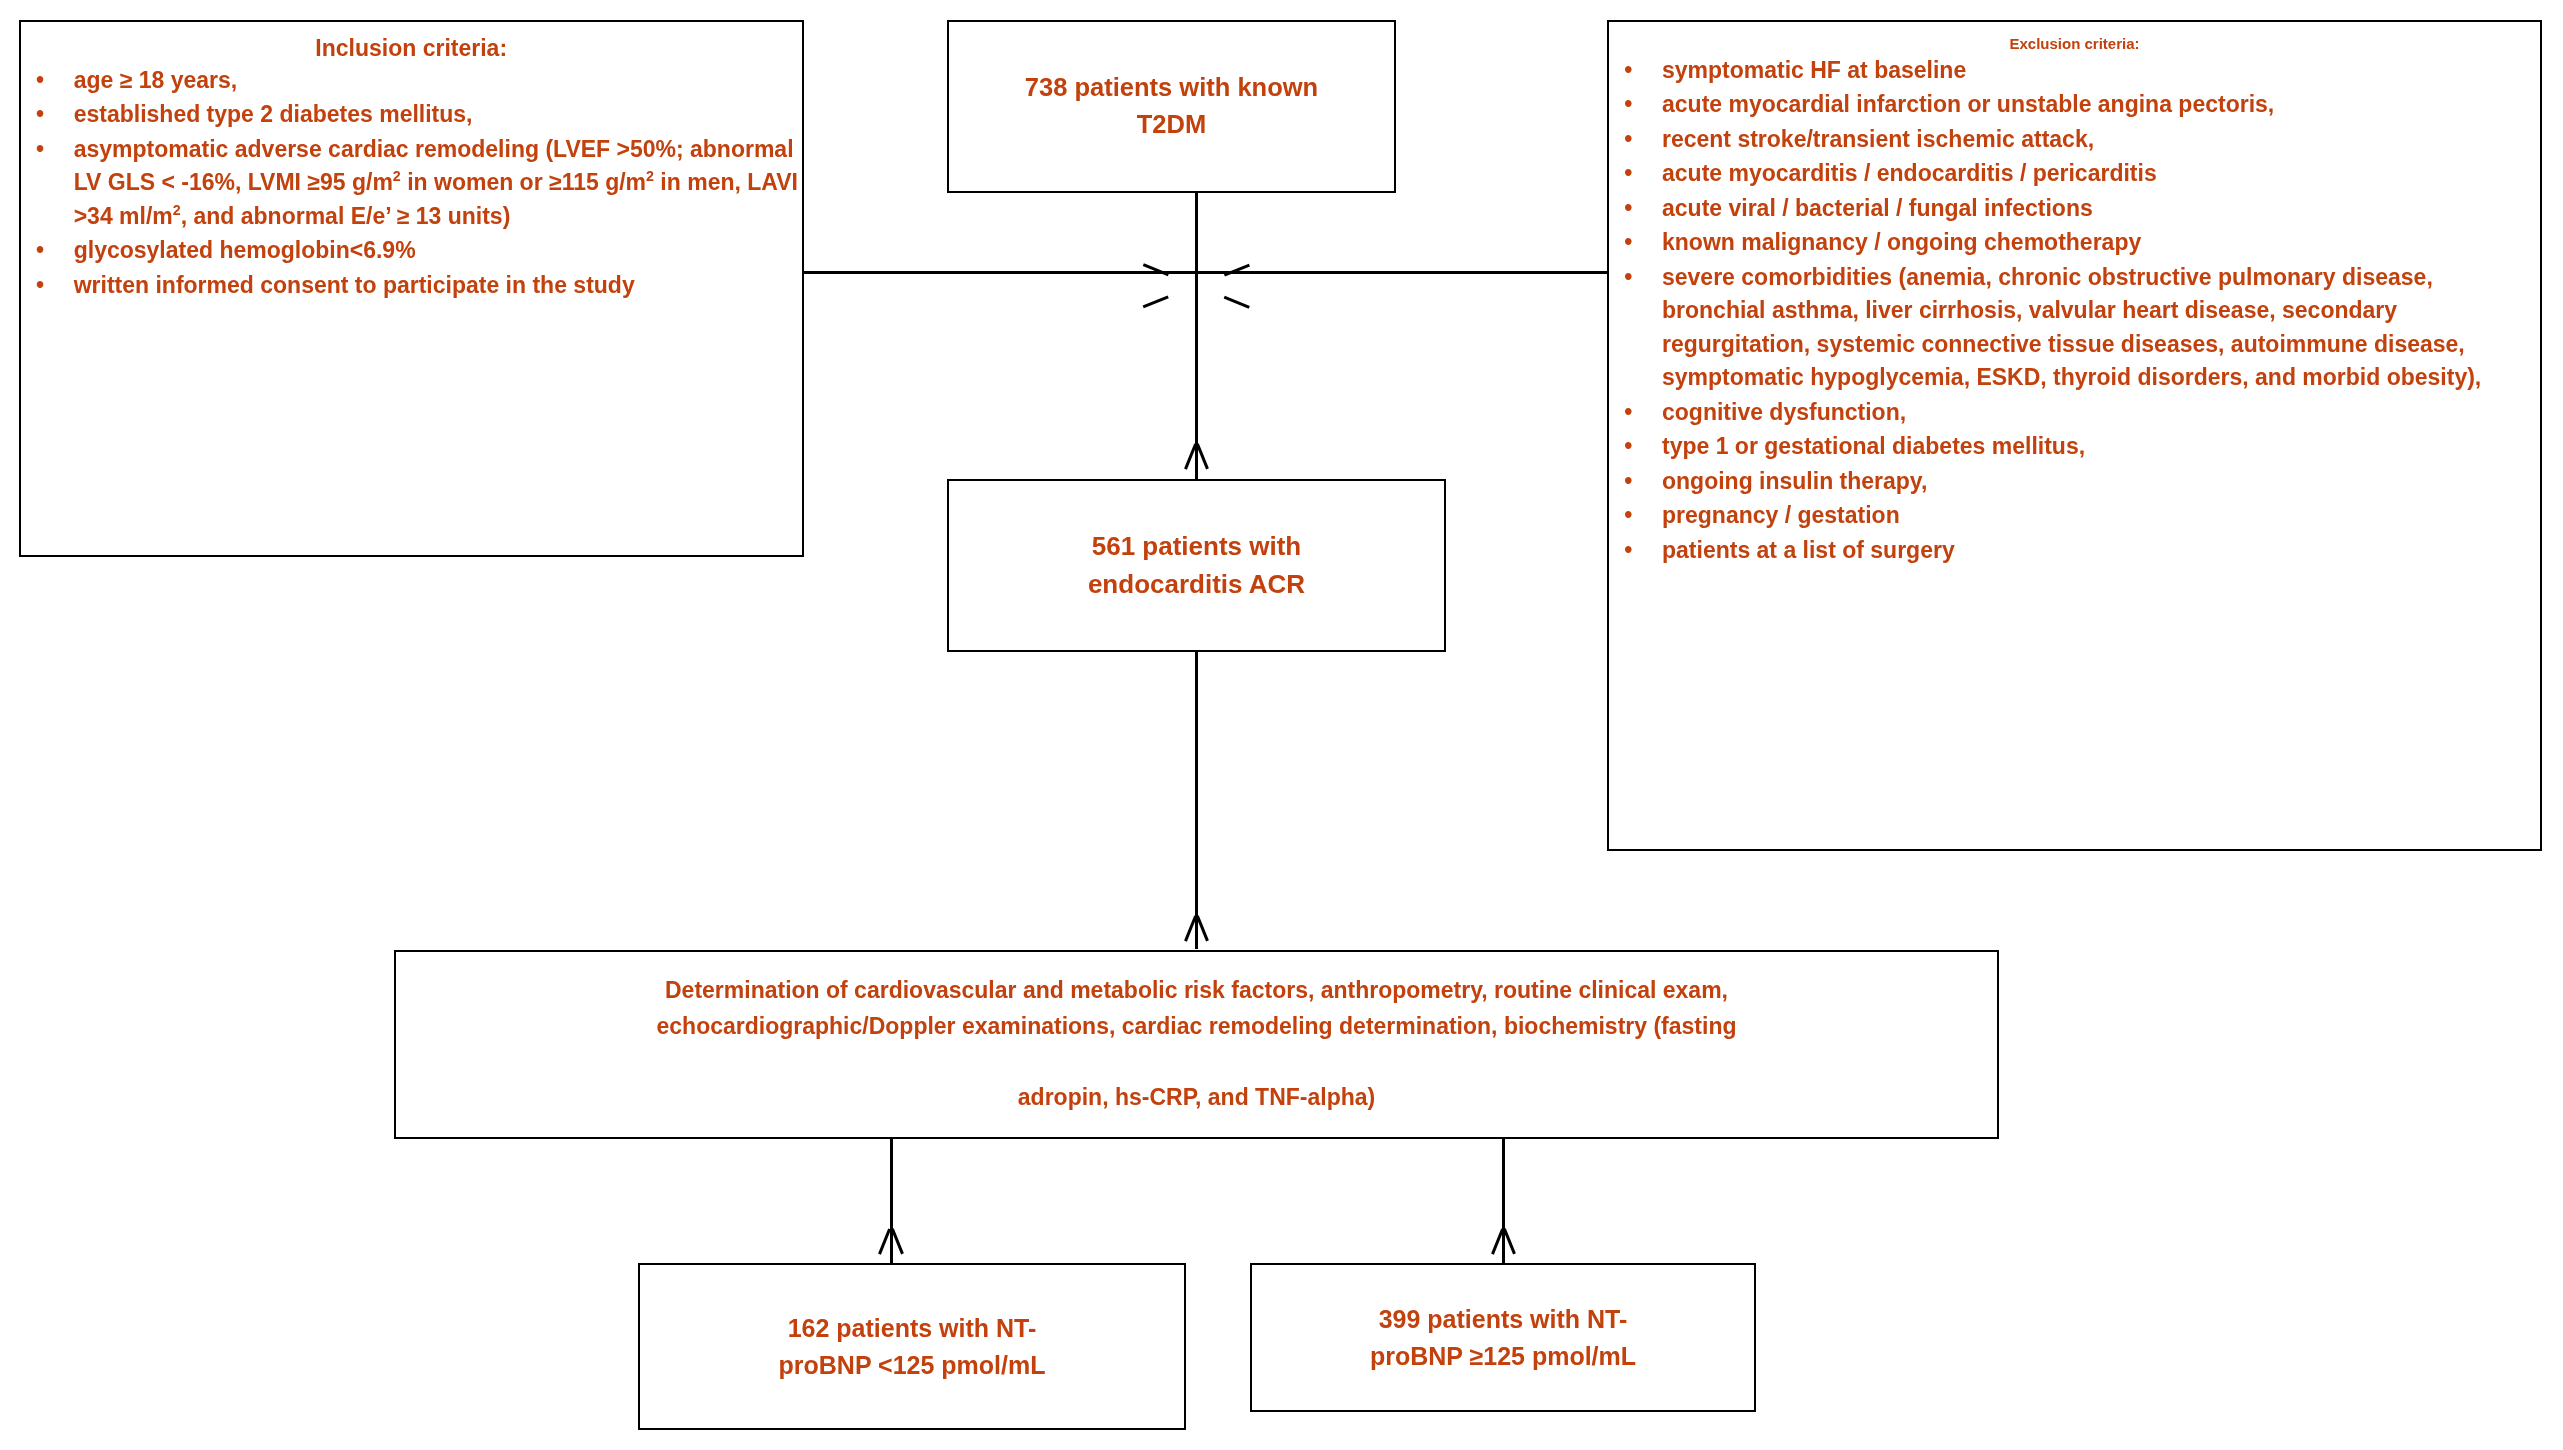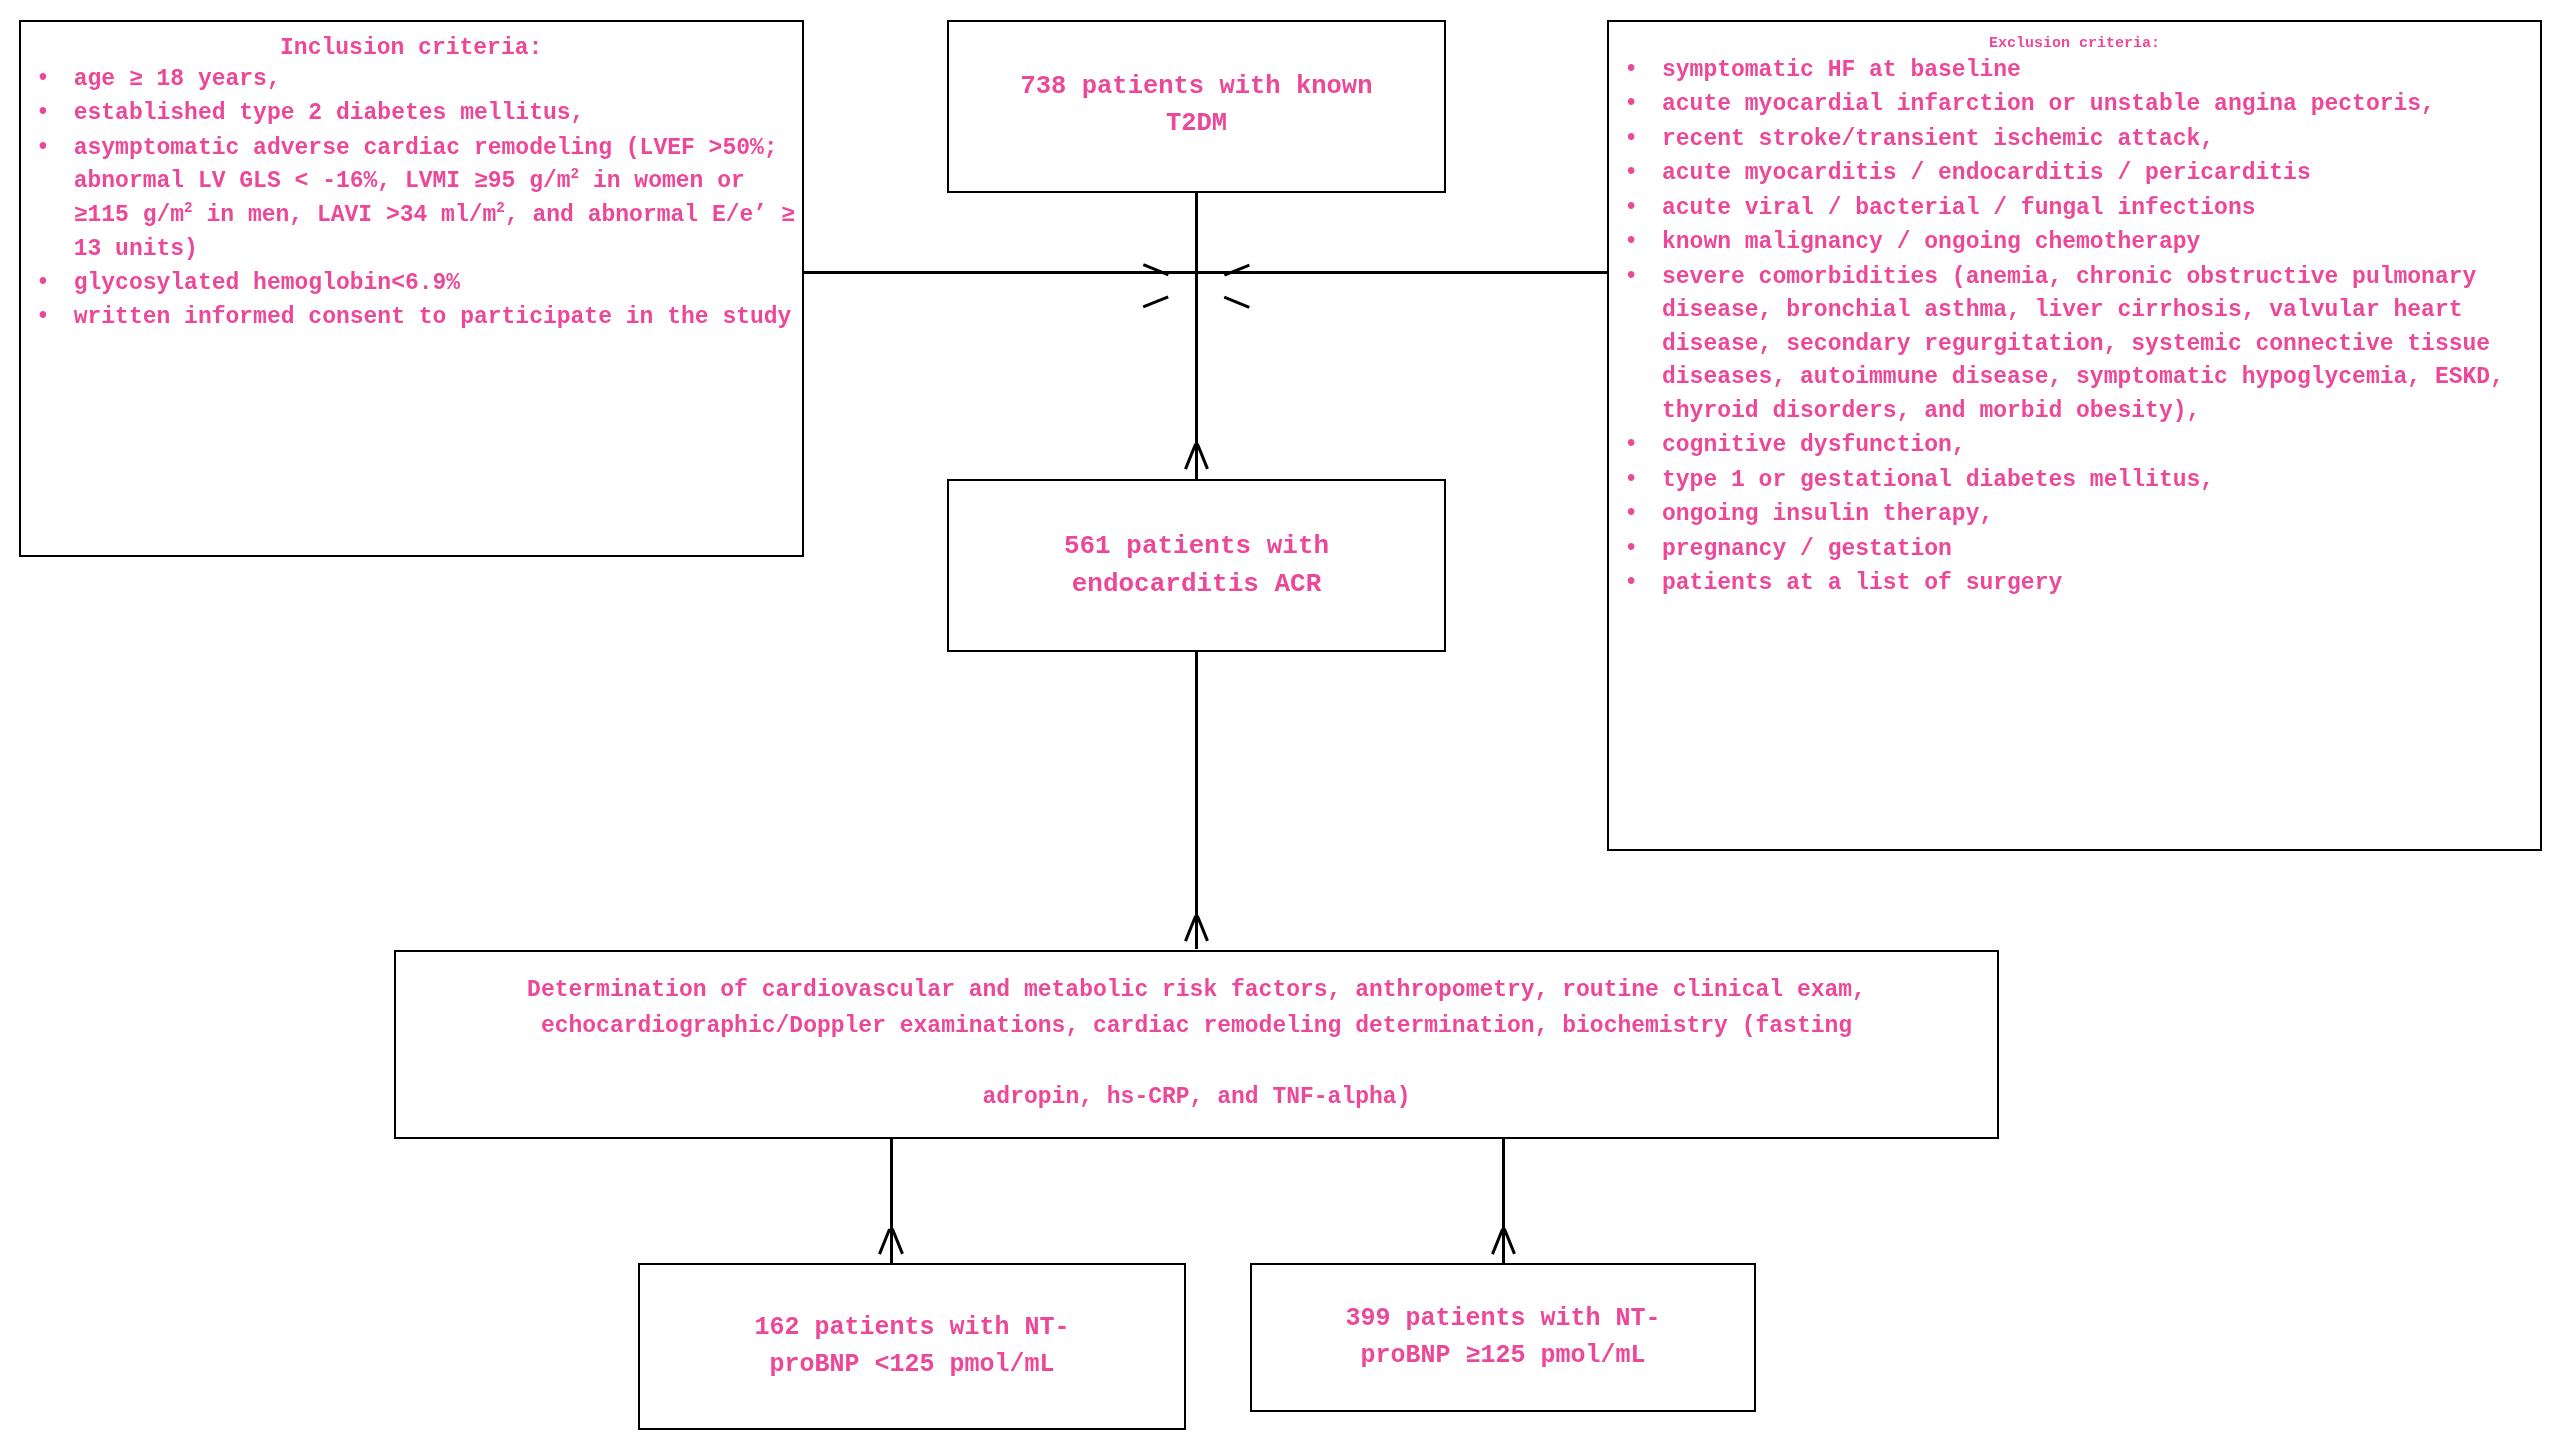--- a/index.html
+++ b/index.html
@@ -5,22 +5,22 @@
   html, body {
     margin: 0;
     padding: 0;
     background: #ffffff;
   }
   #canvas {
     position: relative;
     width: 2563px;
     height: 1451px;
     background: #ffffff;
-    font-family: Liberation Mono, monospace;
-    color: #ec4899;
+    font-family: Liberation Sans, sans-serif;
+    color: #c2410c;
     overflow: hidden;
   }
   .box {
     position: absolute;
     box-sizing: border-box;
     border: 2.6px solid #000000;
     background: #ffffff;
   }
   .box-inner {
     width: 100%;
@@ -172,21 +172,21 @@
           <span>pregnancy / gestation</span>
         </li>
         <li>
           <span class="bullet">•</span>
           <span>patients at a list of surgery</span>
         </li>
       </ul>
     </div>
   </div>
 
-  <div class="box" id="cohort-top-box" style="left:947px; top:19.6px; width:499px; height:173px;">
+  <div class="box" id="cohort-top-box" style="left:947px; top:19.6px; width:449px; height:173px;">
     <div class="box-inner">
       <div class="centered-text" style="font-size:25.5px;">
         <span>738 patients with known</span><br>
         <span>T2DM</span>
       </div>
     </div>
   </div>
 
   <div class="box" id="cohort-acr-box" style="left:947px; top:479px; width:499px; height:173px;">
     <div class="box-inner">

